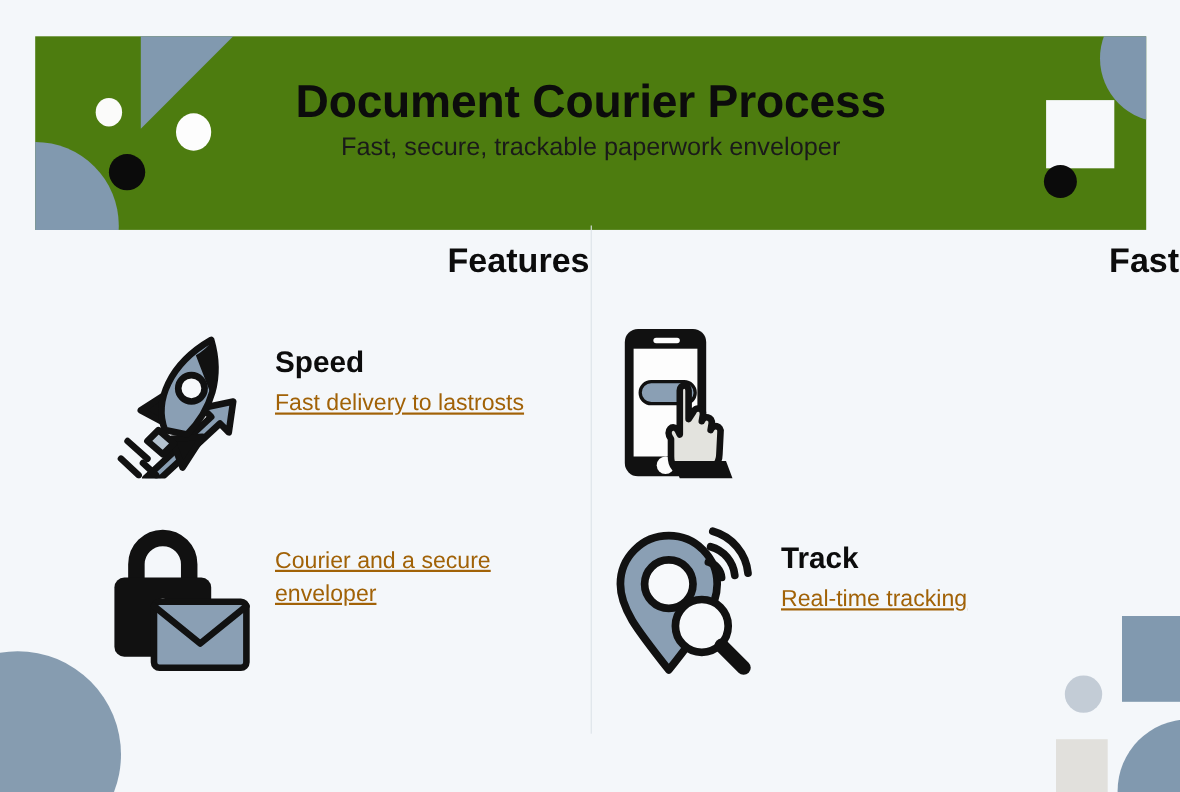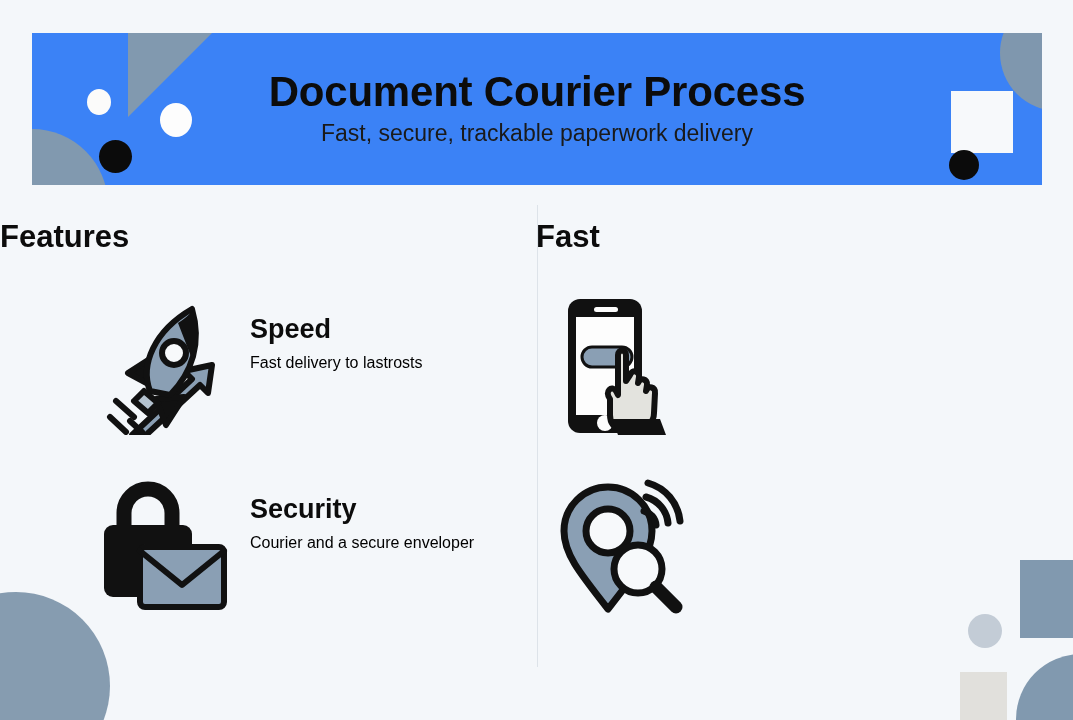--- a/index.html
+++ b/index.html
@@ -47,22 +47,22 @@
     left:1016px; top:654px;
     width:130px; height:130px;
     border-radius:50%;
     background:#8199af;
   }
 
   
   #banner {
     position:absolute;
     left:32px; top:33px;
-    width:1010px; height:152px;
-    background:#3b82f6;
+    width:1010px; height:176px;
+    background:#4d7c0f;
     overflow:hidden;
   }
 
   .b-tri {
     position:absolute;
     left:96px; top:-2px;
     width:0; height:0;
     border-left:86px solid #8199af;
     border-bottom:86px solid transparent;
   }
@@ -152,21 +152,21 @@
     padding-top:14px;
   }
   .divider {
     position:absolute;
     left:537px; top:0;
     width:1px; height:462px;
     background:#dde3e9;
   }
 
   .col-title {
-    text-align:left;
+    text-align:right;
     font-size:31px;
     font-weight:bold;
     color:#0c0c0c;
     margin-bottom:40px;
   }
 
   .item {
     display:flex;
     align-items:flex-start;
     gap:22px;
@@ -182,24 +182,25 @@
   }
   .item-text { padding-top:20px; }
   .item-title {
     font-size:27px;
     font-weight:bold;
     color:#0c0c0c;
     margin-bottom:7px;
     line-height:1.1;
   }
   .item-desc {
-    font-size:16px;
-    color:#000000;
+    font-size:21px;
+    color:#a16207;
     line-height:1.42;
     max-width:250px;
+    text-decoration:underline;
   }
 
   .col-steps .item { padding-left:20px; }
   .col-steps .item-text { padding-top:18px; }
 </style>
 </head>
 <body>
 
 <div id="page">
 
@@ -214,21 +215,21 @@
     <div class="b-tri"></div>
     <div class="b-blob-right"></div>
     <div class="b-white-sq"></div>
     <div class="b-dot-w1"></div>
     <div class="b-dot-w2"></div>
     <div class="b-dot-k1"></div>
     <div class="b-dot-k2"></div>
 
     <div class="b-text">
       <div class="b-title">Document Courier Process</div>
-      <div class="b-sub">Fast, secure, trackable paperwork delivery</div>
+      <div class="b-sub">Fast, secure, trackable paperwork enveloper</div>
     </div>
   </div>
 
   <div id="columns">
 
     <div class="col col-features">
       <div class="col-title">Features</div>
 
       <div class="item">
         <div class="item-icon">
@@ -272,21 +273,20 @@
             <circle cx="52" cy="78" r="9" fill="#f7f9fb"></circle>
             <path d="M48 84 L56 84 L58 102 L46 102 Z" fill="#f7f9fb"></path>
 
             <g stroke="#111" stroke-width="6" stroke-linejoin="round">
               <rect x="44" y="72" width="84" height="60" rx="5" fill="#8a9fb4"></rect>
               <path d="M44 76 L86 110 L128 76" fill="none" stroke-linecap="round"></path>
             </g>
           </svg>
         </div>
         <div class="item-text">
-          <div class="item-title">Security</div>
           <div class="item-desc">Courier and a secure enveloper</div>
         </div>
       </div>
     </div>
 
     <div class="divider"></div>
 
     <div class="col col-steps">
       <div class="col-title">Fast</div>
 
@@ -340,17 +340,21 @@
             <g fill="none" stroke="#111" stroke-width="7" stroke-linecap="round">
               <path d="M88 36 a16 16 0 0 1 12 14"></path>
               <path d="M90 22 a30 30 0 0 1 22 26"></path>
               <path d="M92 8 a44 44 0 0 1 32 38"></path>
             </g>
 
             <circle cx="82" cy="94" r="24" fill="#f7f9fb" stroke="#111" stroke-width="7"></circle>
             <path d="M100 112 L120 132" stroke="#111" stroke-width="13" stroke-linecap="round"></path>
           </svg>
         </div>
+        <div class="item-text">
+          <div class="item-title">Track</div>
+          <div class="item-desc">Real-time tracking</div>
+        </div>
       </div>
     </div>
 
   </div>
 </div>
 
 </body></html>

